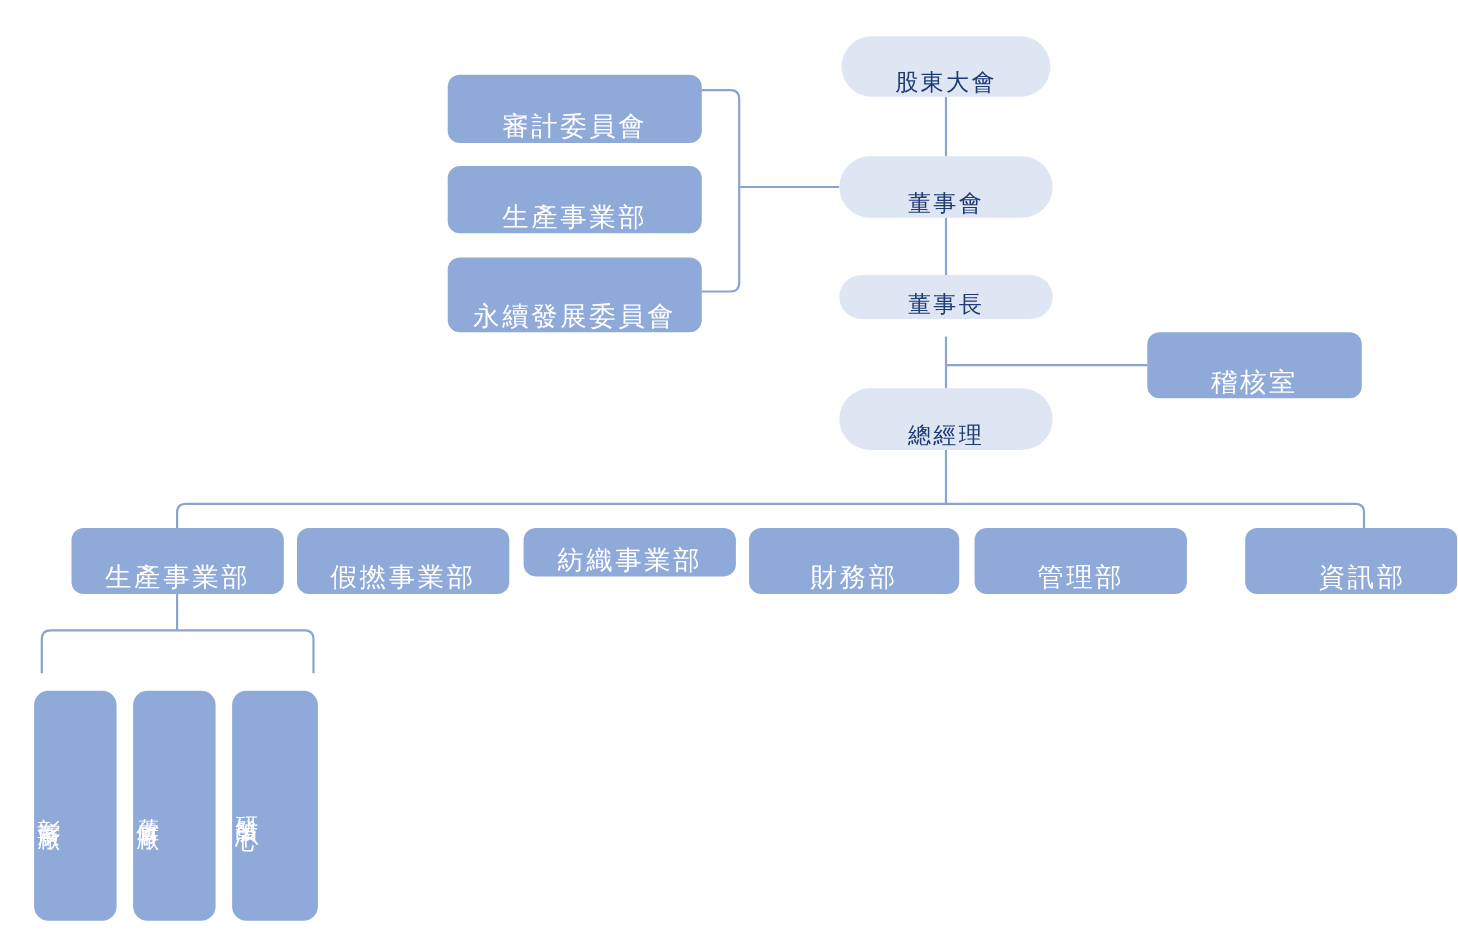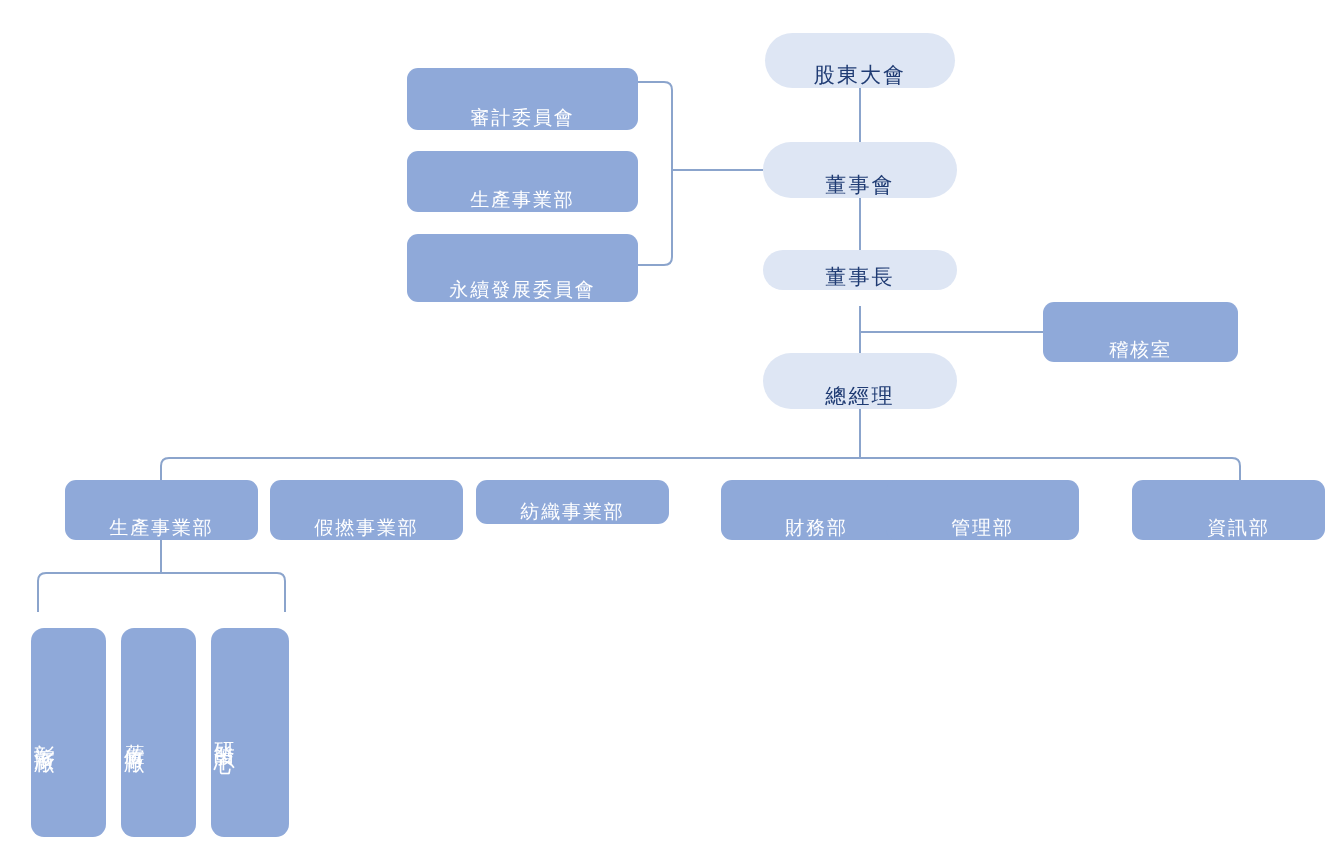--- a/index.html
+++ b/index.html
@@ -42,21 +42,21 @@
     background: #dee6f4;
     color: #1f3b73;
     border-radius: 30px;
     font-size: 21px;
   }
   
   .node.solid {
     background: #8fa9d9;
     color: #ffffff;
     border-radius: 11px;
-    font-size: 19px;
+    font-size: 24px;
   }
   .node.solid.tall {
     border-radius: 13px;
   }
   
   .node.vertical {
     writing-mode: vertical-rl;
     text-orientation: upright;
     letter-spacing: 0.18em;
     font-size: 21px;
@@ -130,21 +130,21 @@
 
   <div class="node solid" style="left:65px; top:480px; width:193px; height:60px;">
     <span class="node-label">生產事業部</span>
   </div>
   <div class="node solid" style="left:270px; top:480px; width:193px; height:60px;">
     <span class="node-label">假撚事業部</span>
   </div>
   <div class="node solid" style="left:476px; top:480px; width:193px; height:44px;">
     <span class="node-label">紡織事業部</span>
   </div>
-  <div class="node solid" style="left:681px; top:480px; width:191px; height:60px;margin-left:40px;">
+  <div class="node solid" style="left:681px; top:480px; width:191px; height:60px;">
     <span class="node-label">財務部</span>
   </div>
   <div class="node solid" style="left:886px; top:480px; width:193px; height:60px;">
     <span class="node-label">管理部</span>
   </div>
   <div class="node solid" style="left:1132px; top:480px; width:193px; height:60px;padding-left:20px;">
     <span class="node-label">資訊部</span>
   </div>
 
   <div class="node solid tall vertical" style="left:31px; top:628px; width:75px; height:209px;">

